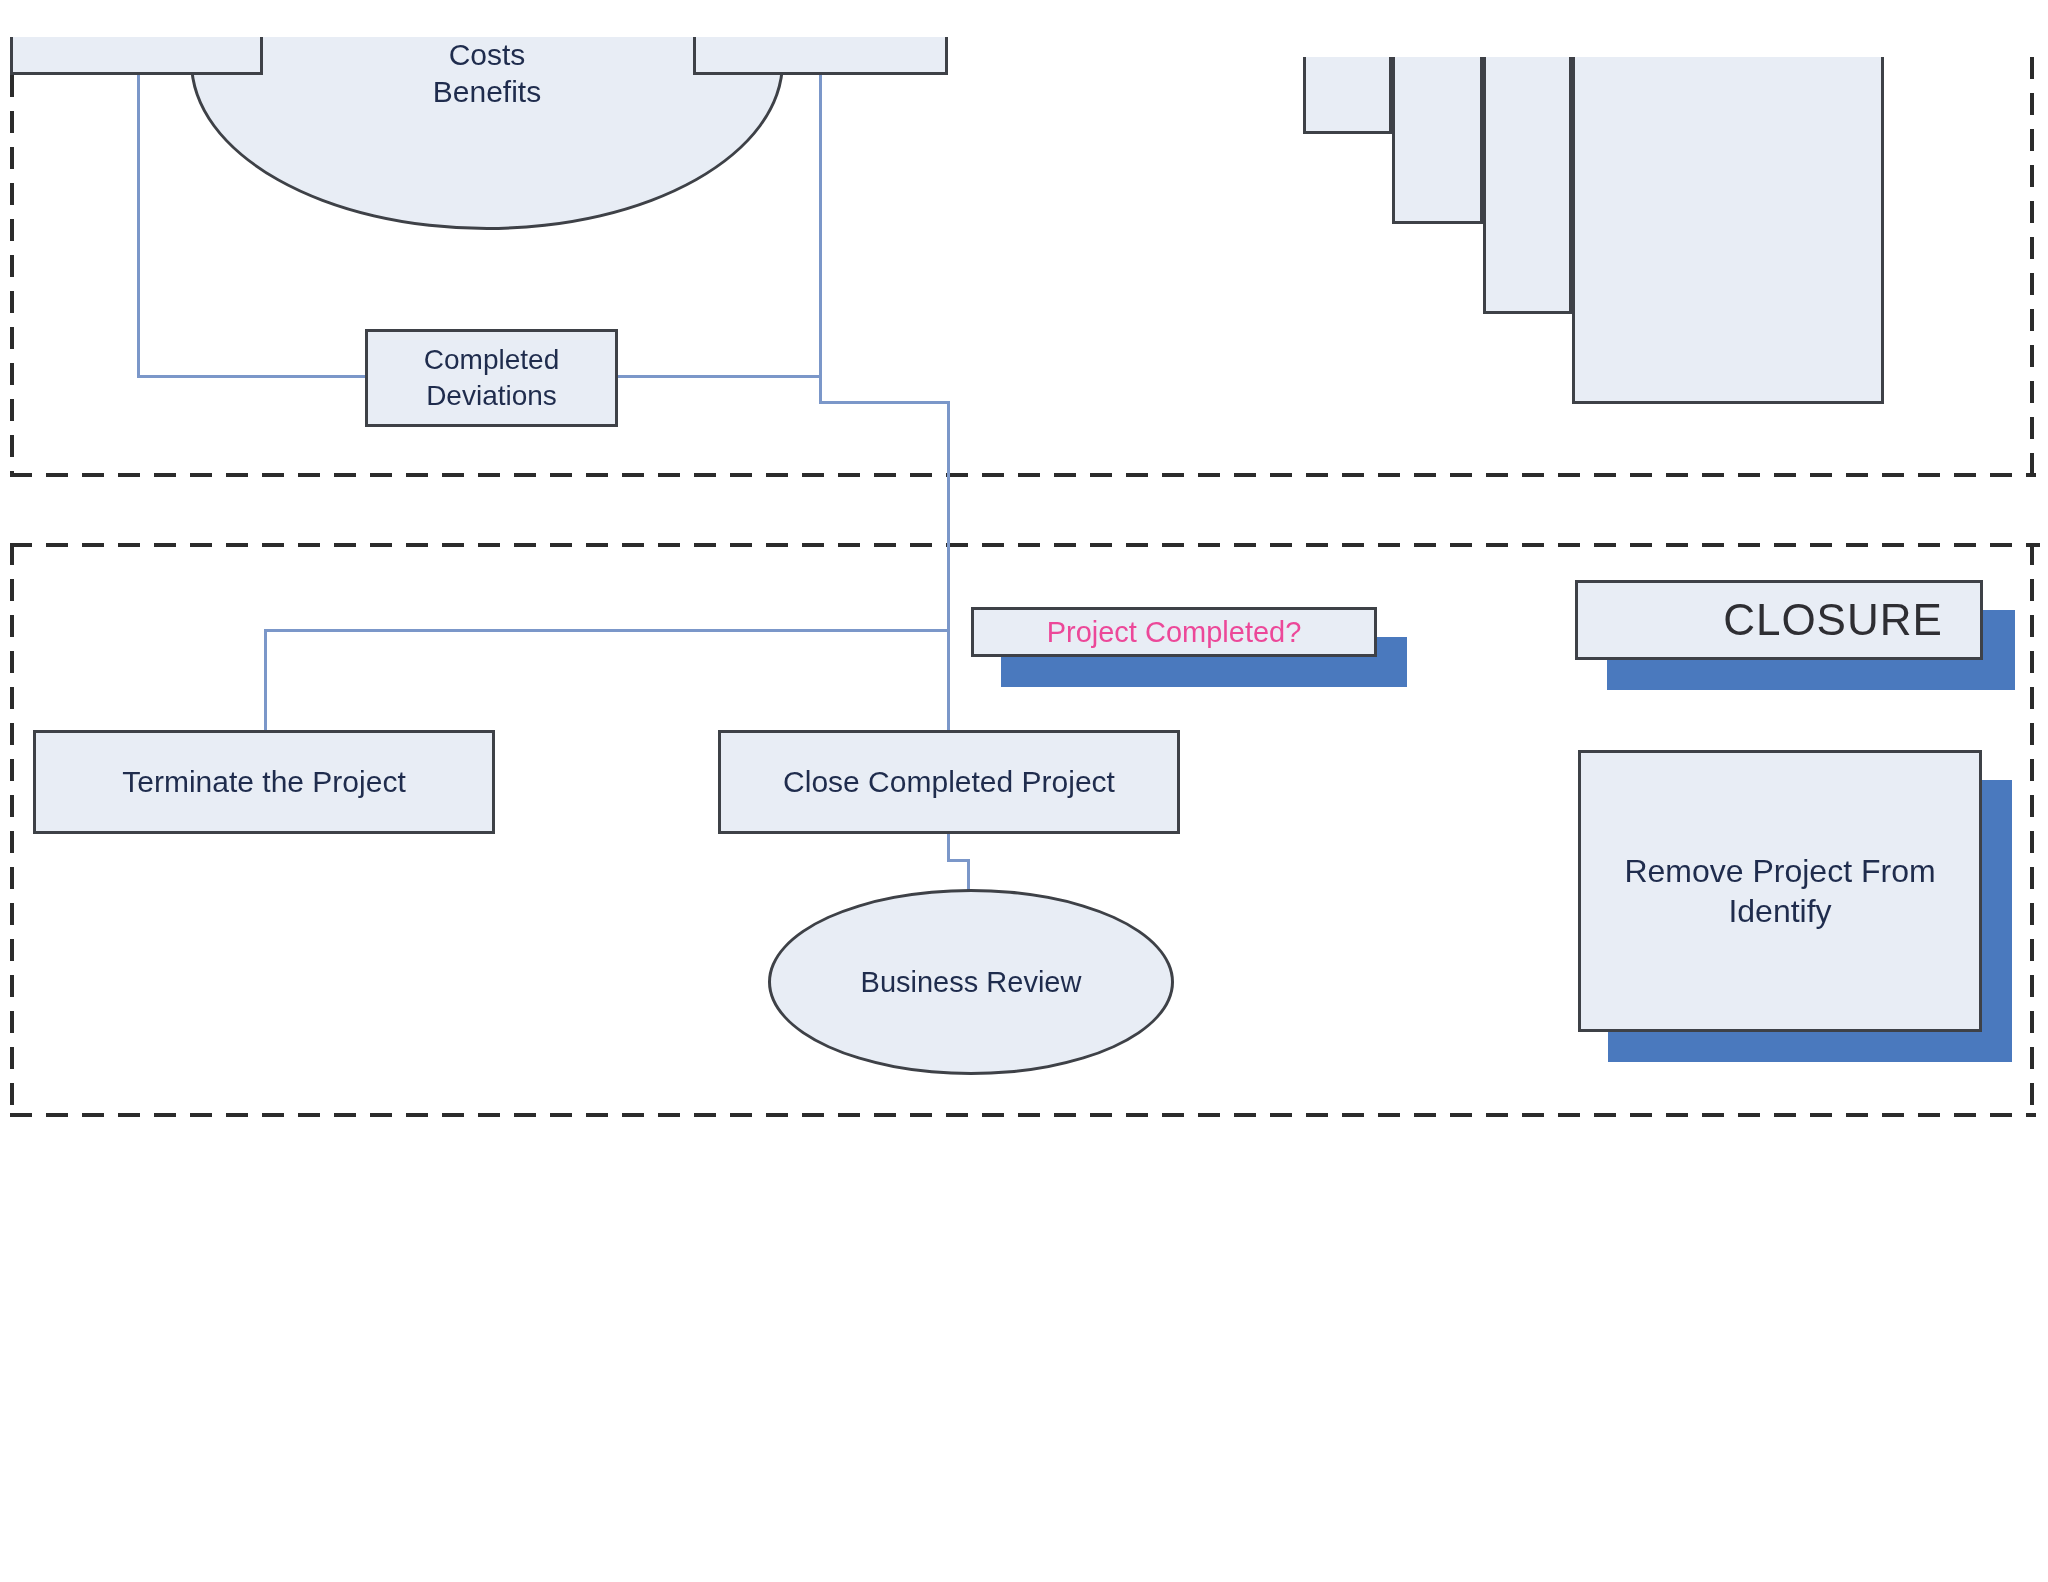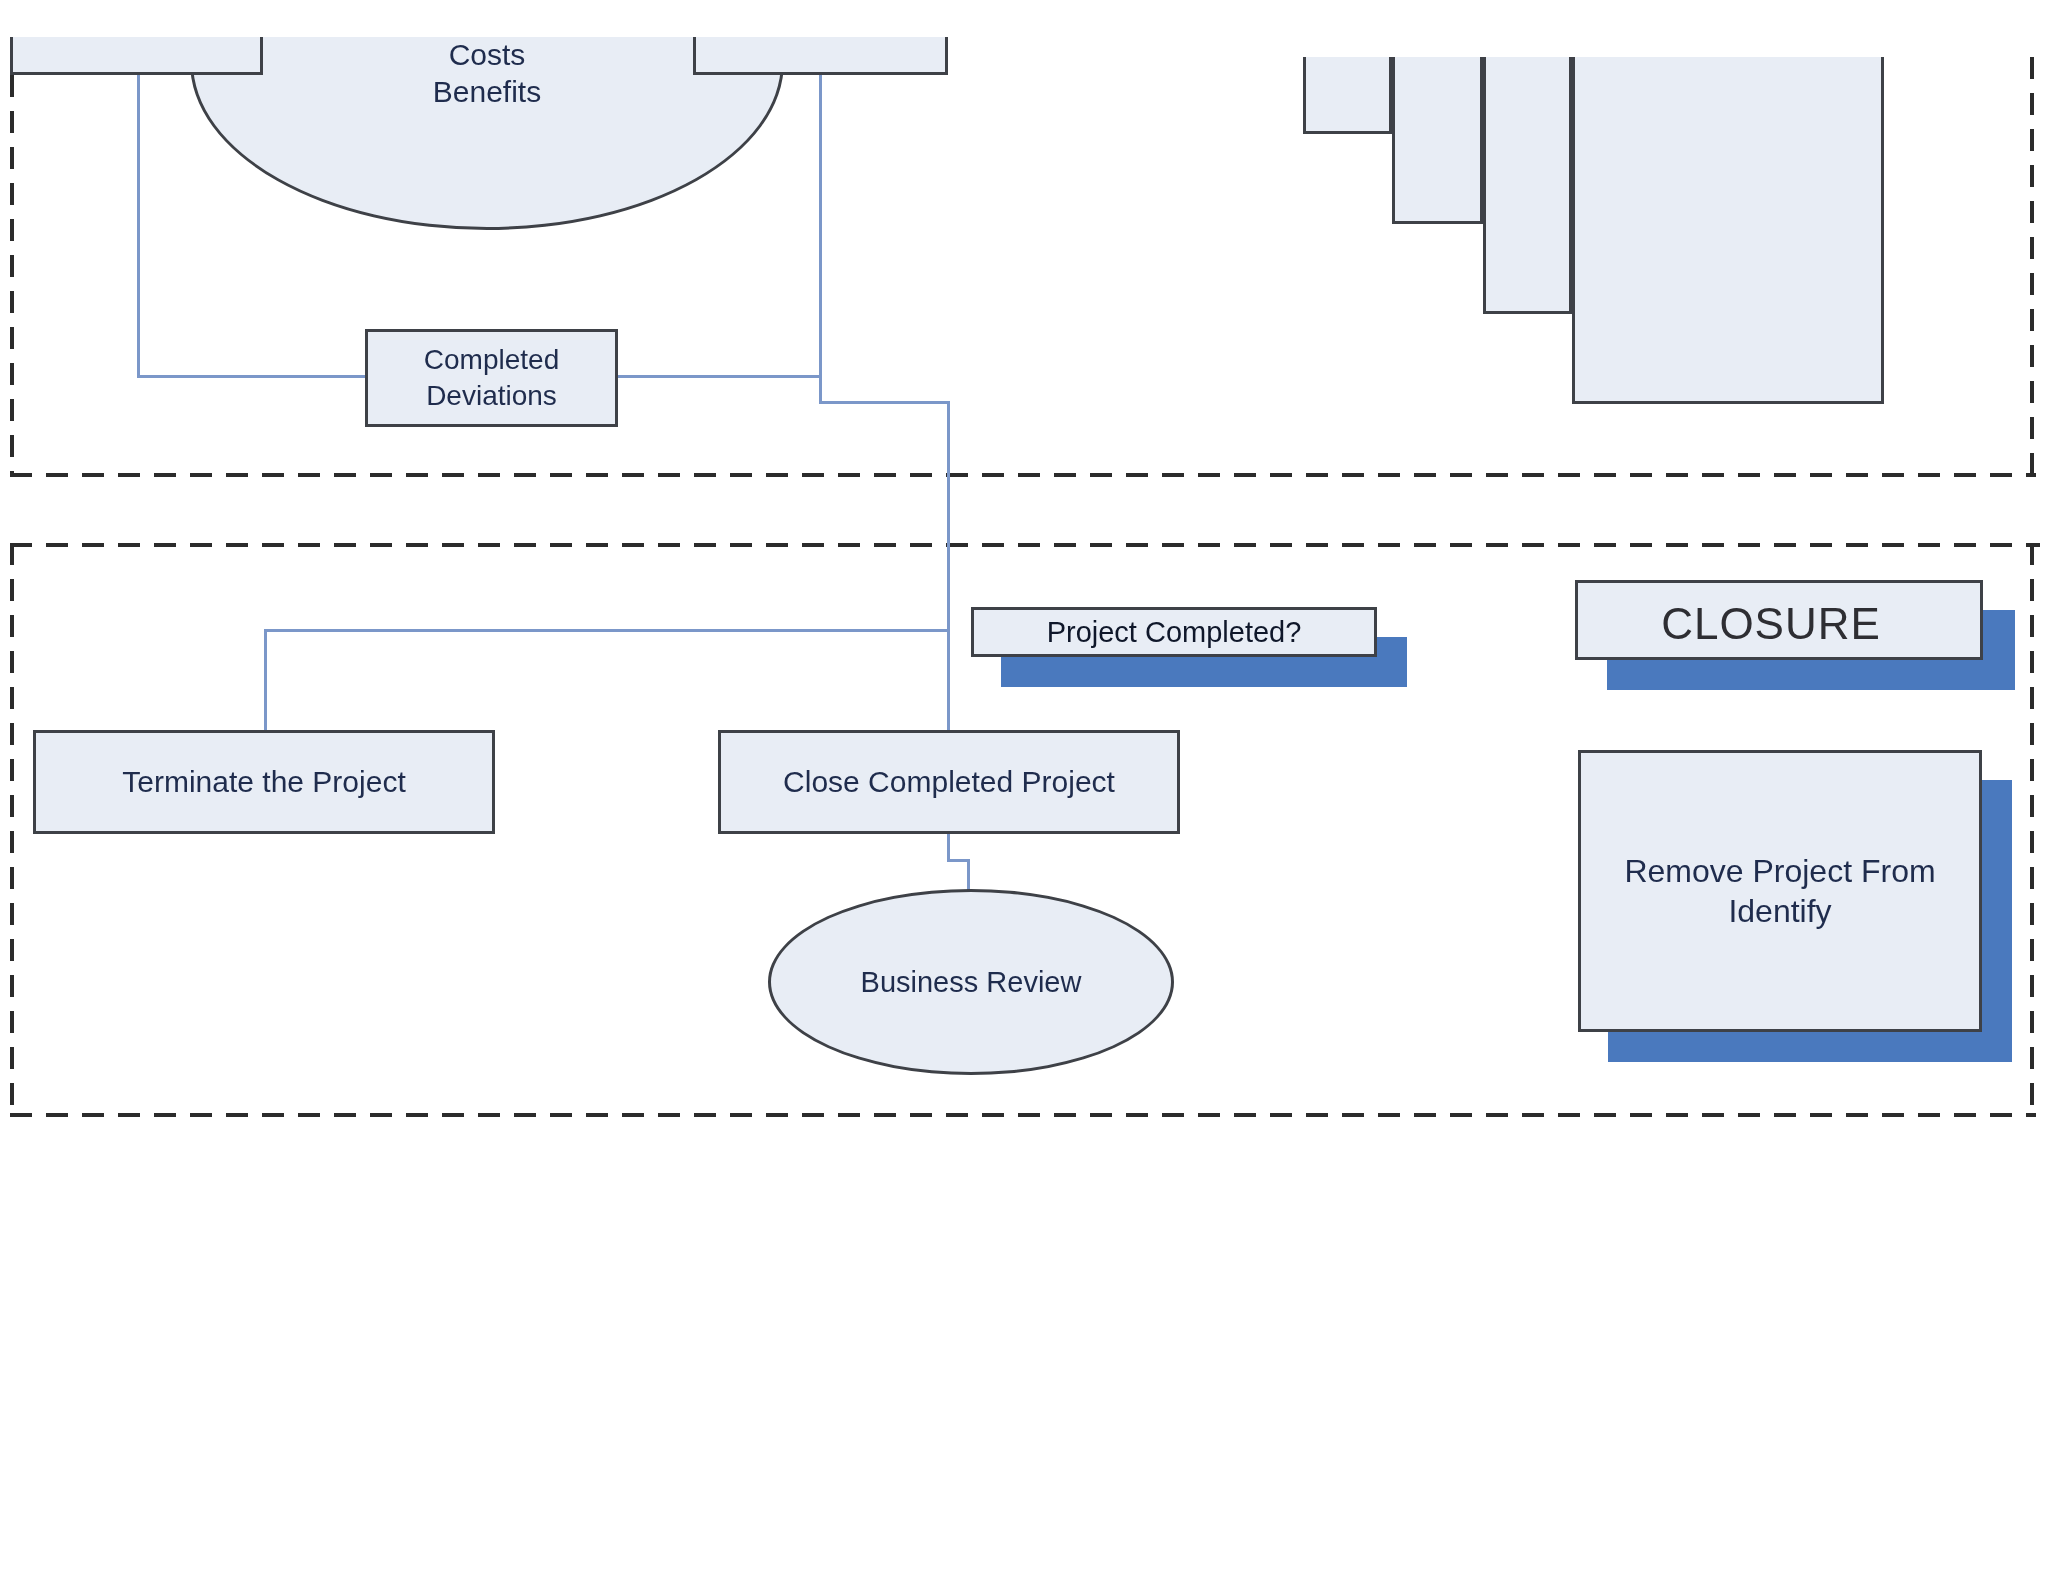--- a/index.html
+++ b/index.html
@@ -72,24 +72,24 @@
     <div class="node ellipse" style="background: rgb(232, 237, 245); border-color: rgb(62, 65, 71); left: 768px; top: 852px; width: 406px; height: 186px;"></div>
     <div class="node" style="background: rgb(232, 237, 245); border-color: rgb(62, 65, 71); left: 1578px; top: 713px; width: 404px; height: 282px;"></div>
     <div class="label" style="left: 337px; top: -2px; width: 300px; height: 76px; font-size: 30px; line-height: 37px; color: rgb(31, 44, 77);">
       <div>Costs</div>
       <div>Benefits</div>
     </div>
     <div class="label" style="left: 365px; top: 292px; width: 253px; height: 98px; font-size: 28px; line-height: 36px; color: rgb(31, 44, 77);">
       <div>Completed</div>
       <div>Deviations</div>
     </div>
-    <div class="label" style="left: 971px; top: 570px; width: 406px; height: 50px; font-size: 29px; line-height: 44px; color: #0f172a;">
+    <div class="label" style="left: 971px; top: 570px; width: 406px; height: 50px; font-size: 29px; line-height: 44px; color: #ec4899;">
       <div>Project Completed?</div>
     </div>
-    <div class="label heading" style="left: 1575px; top: 543px; width: 392px; height: 80px; font-size: 44px; line-height: 72px; justify-content: flex-end;">
+    <div class="label heading" style="left: 1637px; top: 543px; width: 392px; height: 80px; font-size: 44px; line-height: 72px;">
       <div>CLOSURE</div>
     </div>
     <div class="label" style="left: 33px; top: 693px; width: 462px; height: 104px; font-size: 30px; line-height: 96px; color: rgb(31, 44, 77);">
       <div>Terminate the Project</div>
     </div>
     <div class="label" style="left: 718px; top: 693px; width: 462px; height: 104px; font-size: 30px; line-height: 96px; color: rgb(31, 44, 77);">
       <div>Close Completed Project</div>
     </div>
     <div class="label" style="left: 768px; top: 852px; width: 406px; height: 186px; font-size: 29px; line-height: 40px; color: rgb(31, 44, 77);">
       <div>Business Review</div>

